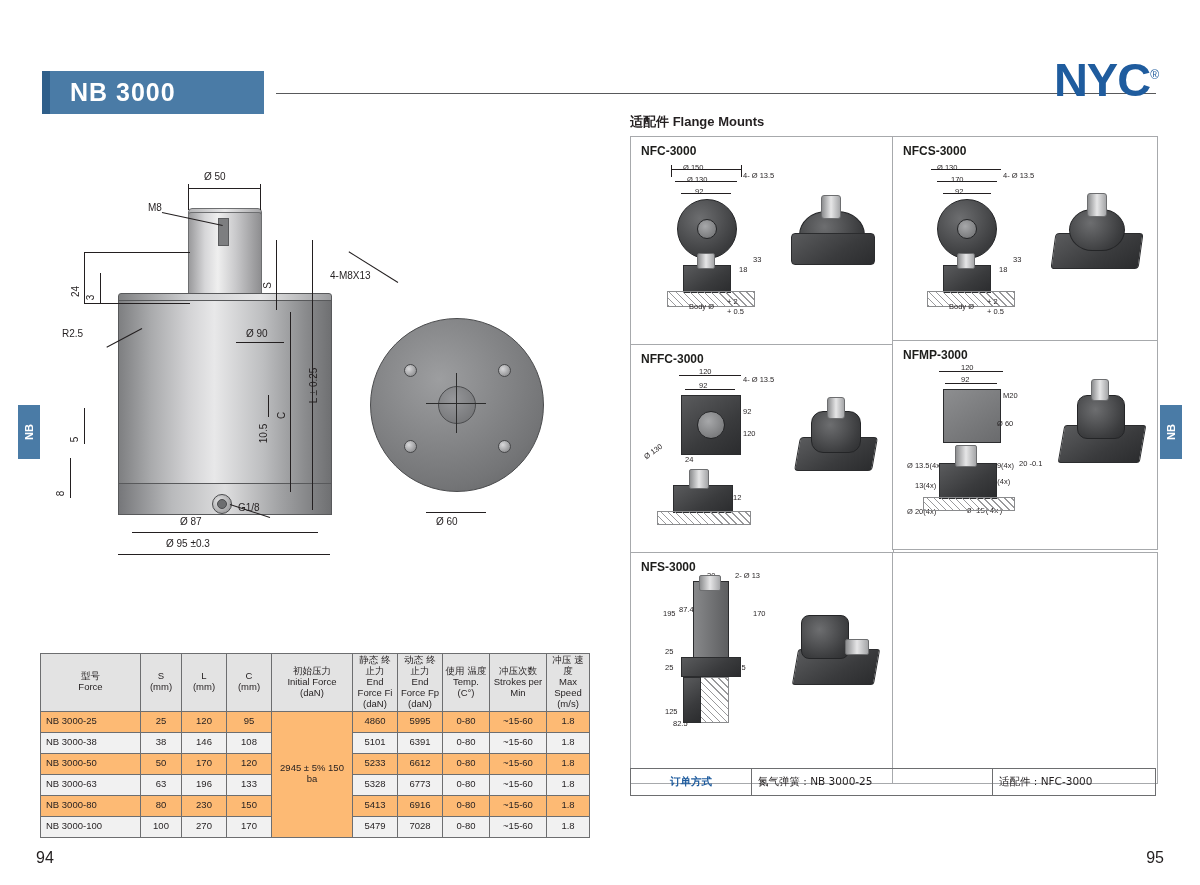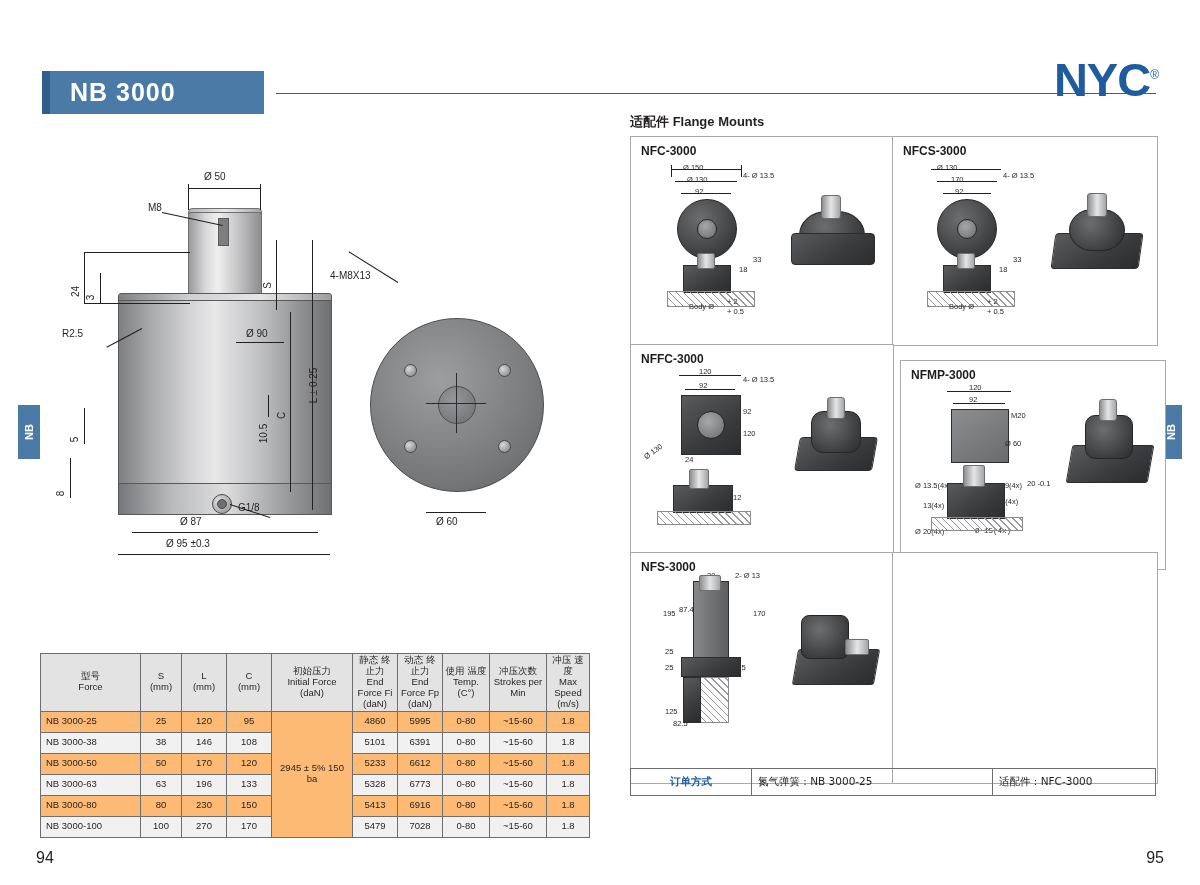--- a/index.html
+++ b/index.html
@@ -138,21 +138,21 @@
   }
   .cell{
     position:absolute;border:1px solid #a7a9ac;background:#fff;
   }
   .cell .lbl{
     position:absolute;left:10px;top:7px;font-size:12px;font-weight:bold;color:#1d1d1b;
   }
   .c1{left:0;top:0;width:262px;height:208px;}
   .c2{left:262px;top:0;width:264px;height:208px;}
   .c3{left:0;top:208px;width:262px;height:208px;}
-  .c4{left:262px;top:224px;width:264px;height:208px;margin-left:8px;}
+  .c4{left:262px;top:204px;width:264px;height:208px;}
   .c5{left:0;top:416px;width:262px;height:230px;}
   .c6{left:262px;top:416px;width:264px;height:230px;}
 
   .mini{position:absolute;}
   .mini .ln{position:absolute;background:#231f20;}
   .mini .t{position:absolute;font-size:7.5px;color:#231f20;white-space:nowrap;}
   .dark-blk{
     position:absolute;background:linear-gradient(145deg,#5a5b5d,#3a3b3d 60%,#2b2c2e);
     border:1px solid #2b2c2e;
   }

